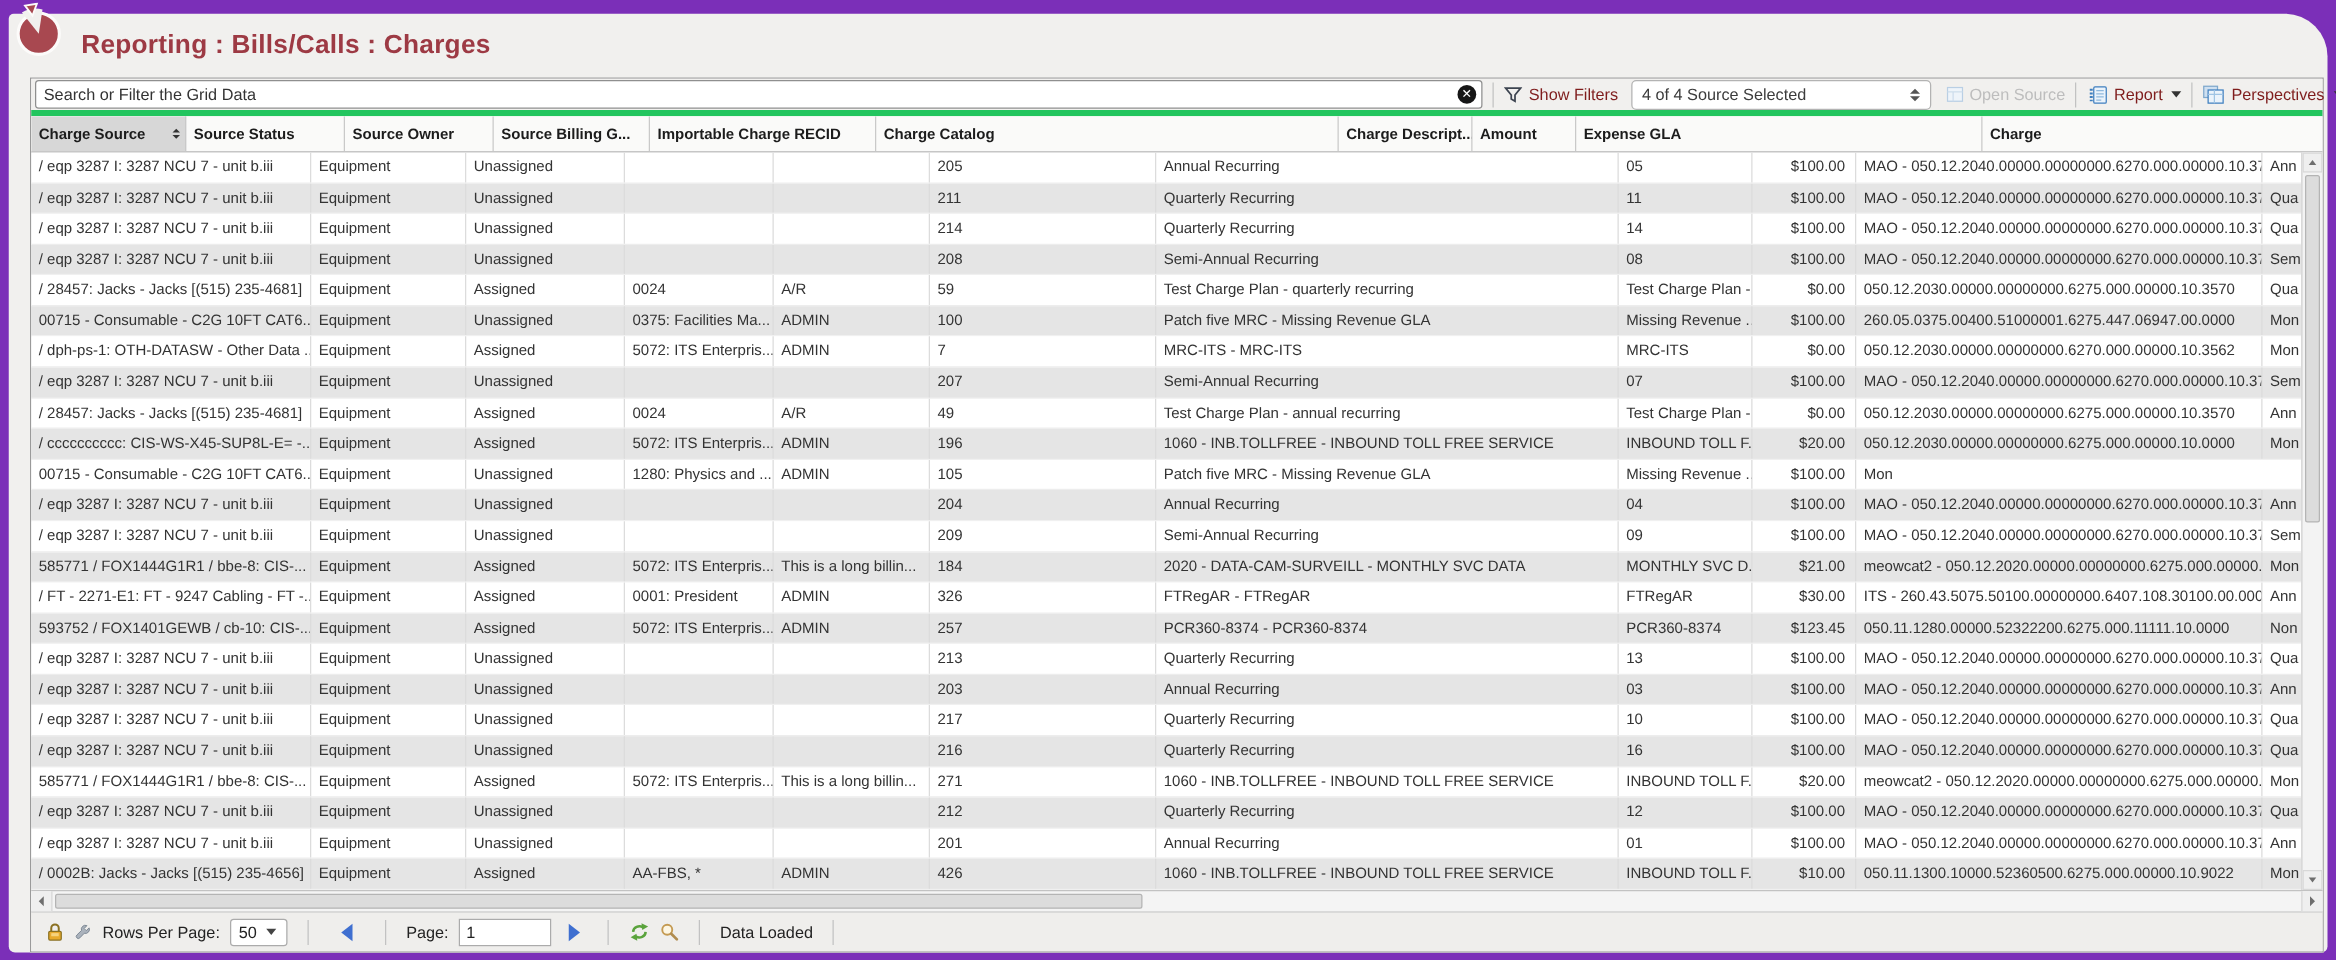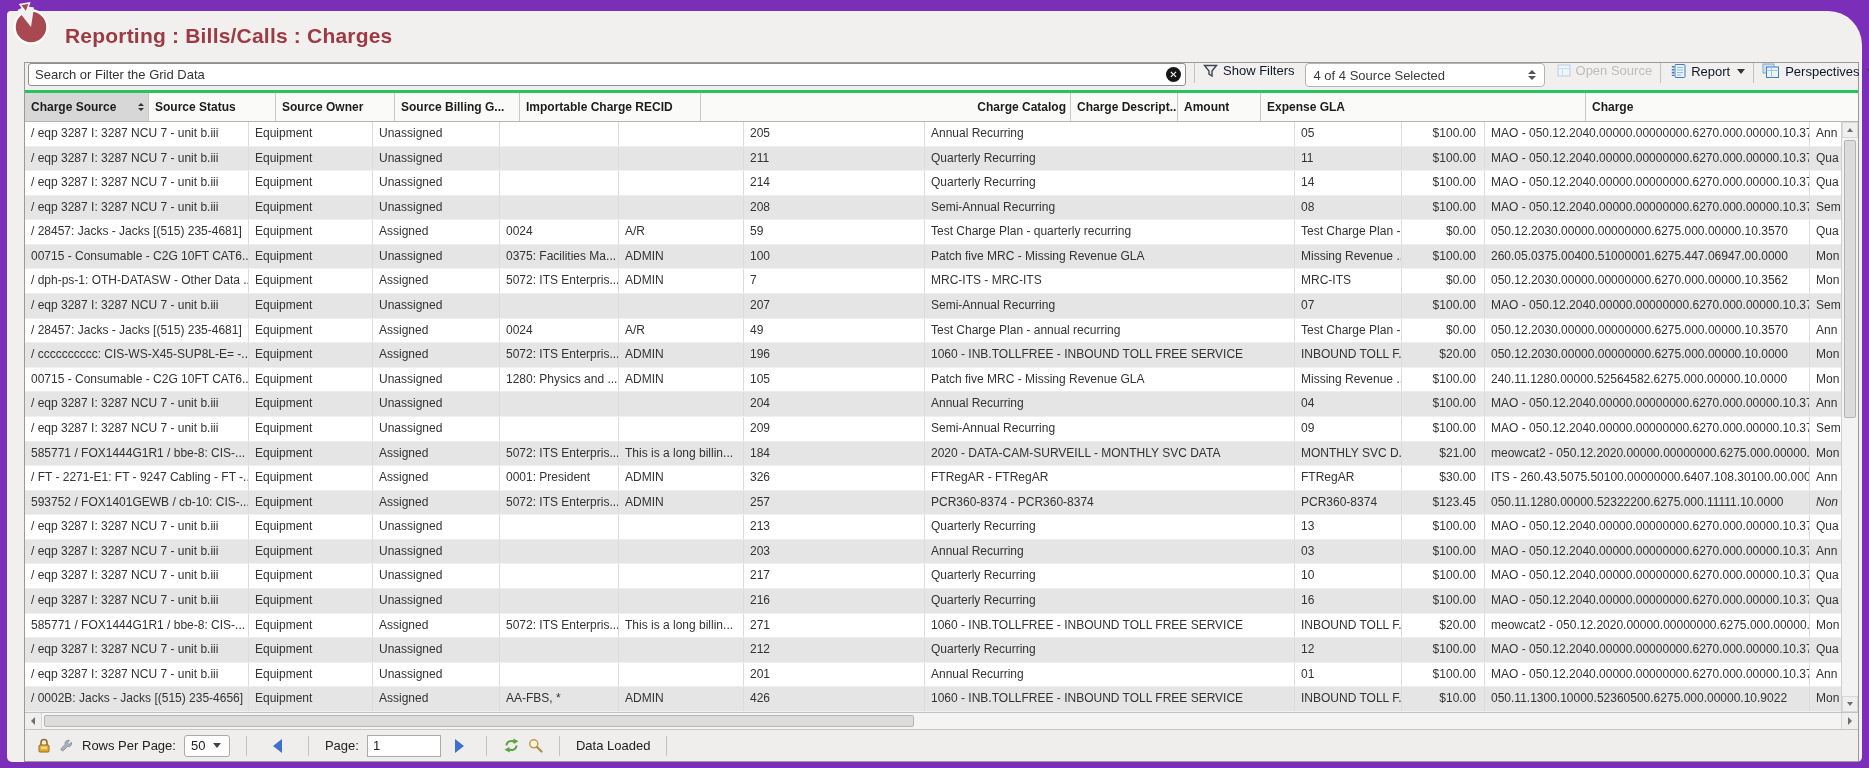--- a/index.html
+++ b/index.html
@@ -13,32 +13,32 @@
   .logo { position:absolute; left:8px; top:2px; z-index:5; }
 
   .titlebar { height:50px; position:relative; }
   .title { position:absolute; left:58px; top:13px; font-size:21px; font-weight:bold;
            color:#9D3A44; letter-spacing:0.2px; }
 
   .panel { position:absolute; left:17px; right:3px; top:51px; bottom:0;
            border:1px solid #9A9A9A; background:#fff; display:flex; flex-direction:column; }
 
   
-  .toolbar { height:30px; background:#F1F0EE; border-bottom:3px solid #22c55e;
-             display:flex; align-items:flex-start; padding:0 8px 0 3px; flex:0 0 auto; }
+  .toolbar { height:30px; background:#F1F0EE; border-bottom:5px solid #22c55e;
+             display:flex; align-items:center; padding:0 8px 0 3px; flex:0 0 auto; }
   .searchwrap { position:relative; width:1158px; height:23px; flex:0 0 auto; }
   .searchwrap input { width:100%; height:100%; border:1px solid #8f8f8f; border-radius:3px;
              padding:0 24px 0 6px; font-size:13px; color:#222; background:#fff;
              font-family:"Liberation Sans",sans-serif; }
   .searchwrap input::placeholder { color:#333; opacity:1; }
   .clearbtn { position:absolute; right:5px; top:4px; width:15px; height:15px; border-radius:50%;
              background:#161616; color:#fff; font-size:10px; line-height:15px; text-align:center;
              font-weight:bold; cursor:pointer; }
   .vdiv { width:1px; height:20px; background:#C2C2C2; margin:0 8px; flex:0 0 auto; }
-  .tbtn { display:flex; align-items:center; gap:5px; font-size:13px; color:#0f172a;
+  .tbtn { display:flex; align-items:center; gap:5px; font-size:13px; color:#7f1d1d;
           white-space:nowrap; cursor:pointer; flex:0 0 auto; }
   .selectbox { width:240px; height:24px; border:1px solid #B3B3B3; border-radius:4px; background:#fff;
           display:flex; align-items:center; justify-content:space-between; padding:0 8px;
           font-size:13px; color:#3c3c3c; margin-left:10px; cursor:pointer; flex:0 0 auto; }
   .spinner { display:flex; flex-direction:column; gap:2px; }
   .tri { width:0; height:0; border-left:4px solid transparent; border-right:4px solid transparent; display:block; }
   .tri.up { border-bottom:4px solid #555; }
   .tri.dn { border-top:4px solid #555; }
   .disabled { color:#BDBDBD; cursor:default; margin-left:12px; }
   .caret { width:0; height:0; border-left:4.5px solid transparent; border-right:4.5px solid transparent;
@@ -180,21 +180,21 @@
         </div>
         <div class="hcell" style="width: 119px;">
           <span>Source Owner</span>
         </div>
         <div class="hcell" style="width: 125px;">
           <span>Source Billing G...</span>
         </div>
         <div class="hcell" style="width: 181px;">
           <span>Importable Charge RECID</span>
         </div>
-        <div class="hcell" style="width: 370px; justify-content: flex-end;">
+        <div class="hcell" style="width: 370px;">
           <span>Charge Catalog</span>
         </div>
         <div class="hcell" style="width: 107px;">
           <span>Charge Descript...</span>
         </div>
         <div class="hcell" style="width: 83px;">
           <span>Amount</span>
         </div>
         <div class="hcell" style="width: 325px;">
           <span>Expense GLA</span>
@@ -339,21 +339,20 @@
           <div class="grow">
             <div class="gcell" style="width: 224px;">00715 - Consumable - C2G 10FT CAT6...</div>
             <div class="gcell" style="width: 124px;">Equipment</div>
             <div class="gcell" style="width: 127px;">Unassigned</div>
             <div class="gcell" style="width: 119px;">1280: Physics and ...</div>
             <div class="gcell" style="width: 125px;">ADMIN</div>
             <div class="gcell" style="width: 181px;">105</div>
             <div class="gcell" style="width: 370px;">Patch five MRC - Missing Revenue GLA</div>
             <div class="gcell" style="width: 107px;">Missing Revenue ...</div>
             <div class="gcell num" style="width: 83px;">$100.00</div>
-            <div class="gcell" style="width: 325px;">240.11.1280.00000.52564582.6275.000.00000.10.0000</div>
             <div class="gcell" style="flex: 1 1 auto; border-right: none;">Mon</div>
           </div>
           <div class="grow alt">
             <div class="gcell" style="width: 224px;">/ eqp 3287 I: 3287 NCU 7 - unit b.iii</div>
             <div class="gcell" style="width: 124px;">Equipment</div>
             <div class="gcell" style="width: 127px;">Unassigned</div>
             <div class="gcell" style="width: 119px;"></div>
             <div class="gcell" style="width: 125px;"></div>
             <div class="gcell" style="width: 181px;">204</div>
             <div class="gcell" style="width: 370px;">Annual Recurring</div>
@@ -405,21 +404,21 @@
             <div class="gcell" style="width: 224px;">593752 / FOX1401GEWB / cb-10: CIS-...</div>
             <div class="gcell" style="width: 124px;">Equipment</div>
             <div class="gcell" style="width: 127px;">Assigned</div>
             <div class="gcell" style="width: 119px;">5072: ITS Enterpris...</div>
             <div class="gcell" style="width: 125px;">ADMIN</div>
             <div class="gcell" style="width: 181px;">257</div>
             <div class="gcell" style="width: 370px;">PCR360-8374 - PCR360-8374</div>
             <div class="gcell" style="width: 107px;">PCR360-8374</div>
             <div class="gcell num" style="width: 83px;">$123.45</div>
             <div class="gcell" style="width: 325px;">050.11.1280.00000.52322200.6275.000.11111.10.0000</div>
-            <div class="gcell" style="flex: 1 1 auto; border-right: none; font-style: italic;">Non</div>
+            <div class="gcell" style="flex: 1 1 auto; border-right: none;">Non</div>
           </div>
           <div class="grow">
             <div class="gcell" style="width: 224px;">/ eqp 3287 I: 3287 NCU 7 - unit b.iii</div>
             <div class="gcell" style="width: 124px;">Equipment</div>
             <div class="gcell" style="width: 127px;">Unassigned</div>
             <div class="gcell" style="width: 119px;"></div>
             <div class="gcell" style="width: 125px;"></div>
             <div class="gcell" style="width: 181px;">213</div>
             <div class="gcell" style="width: 370px;">Quarterly Recurring</div>
             <div class="gcell" style="width: 107px;">13</div>

